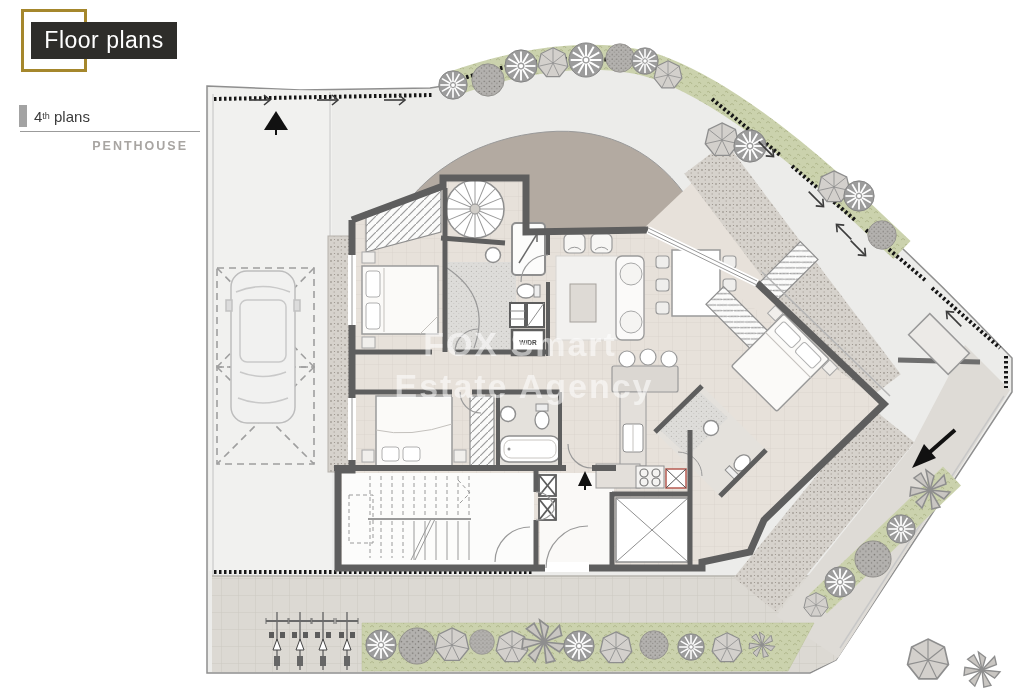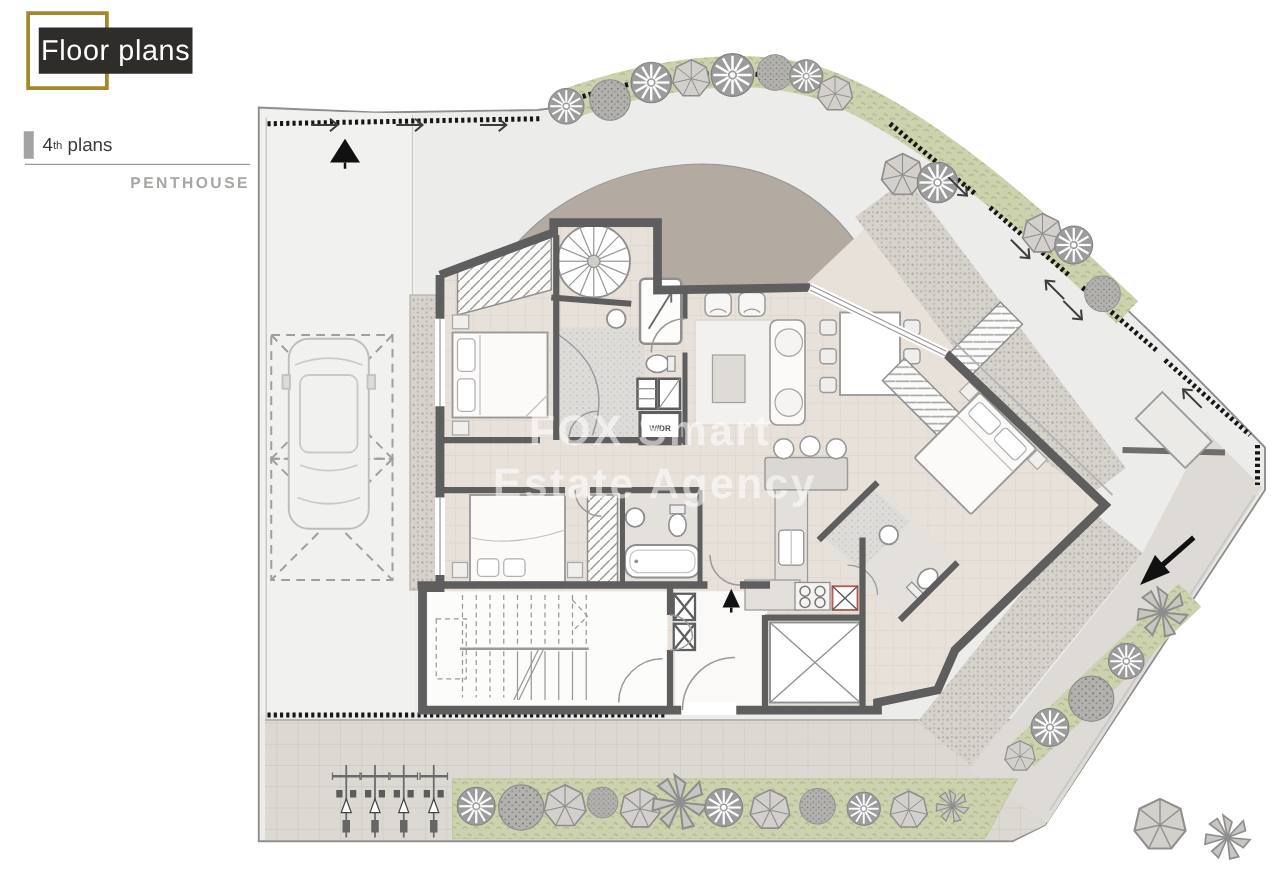--- a/index.html
+++ b/index.html
@@ -1,29 +1,29 @@
 <!DOCTYPE html>
 <html><head>
 <meta charset="utf-8">
 <style>
   html,body{margin:0;padding:0;background:#fff;}
   .stage{position:relative;width:1024px;height:700px;background:#fff;overflow:hidden;
          font-family:"Liberation Sans",sans-serif;}
   .stage svg{position:absolute;left:0;top:0;}
   
   .gold-square{position:absolute;left:21px;top:9px;width:60px;height:57px;border:3px solid #a5872c;}
-  .title-box{position:absolute;left:31px;top:22px;width:123px;height:37px;background:#2e2d2a;
+  .title-box{position:absolute;left:31px;top:22px;width:146px;height:37px;background:#2e2d2a;
              color:#fff;display:flex;align-items:center;justify-content:center;
              font-size:23px;letter-spacing:.5px;}
   .floor-row{position:absolute;left:19px;top:104px;height:24px;display:flex;align-items:center;
              font-size:15px;color:#3b3b3b;}
   .floor-bar{display:inline-block;width:8px;height:22px;background:#a3a3a3;margin-right:7px;}
   .floor-row sup{font-size:9px;}
   .rule{position:absolute;left:20px;top:131px;width:180px;border-top:1px solid #9b9b9b;}
-  .penthouse{position:absolute;left:32px;top:139px;width:168px;text-align:right;
+  .penthouse{position:absolute;left:20px;top:139px;width:168px;text-align:right;
              font-size:12.5px;font-weight:bold;letter-spacing:2px;color:#a8a5a2;}
   
   text{font-family:"Liberation Sans",sans-serif;}
   .wm{font-size:34px;font-weight:700;fill:rgba(255,255,255,0.55);letter-spacing:2px;}
   .tiny{font-size:6.5px;fill:#4a4a4a;font-weight:bold;}
 </style>
 </head>
 <body>
 
 <div class="stage">

